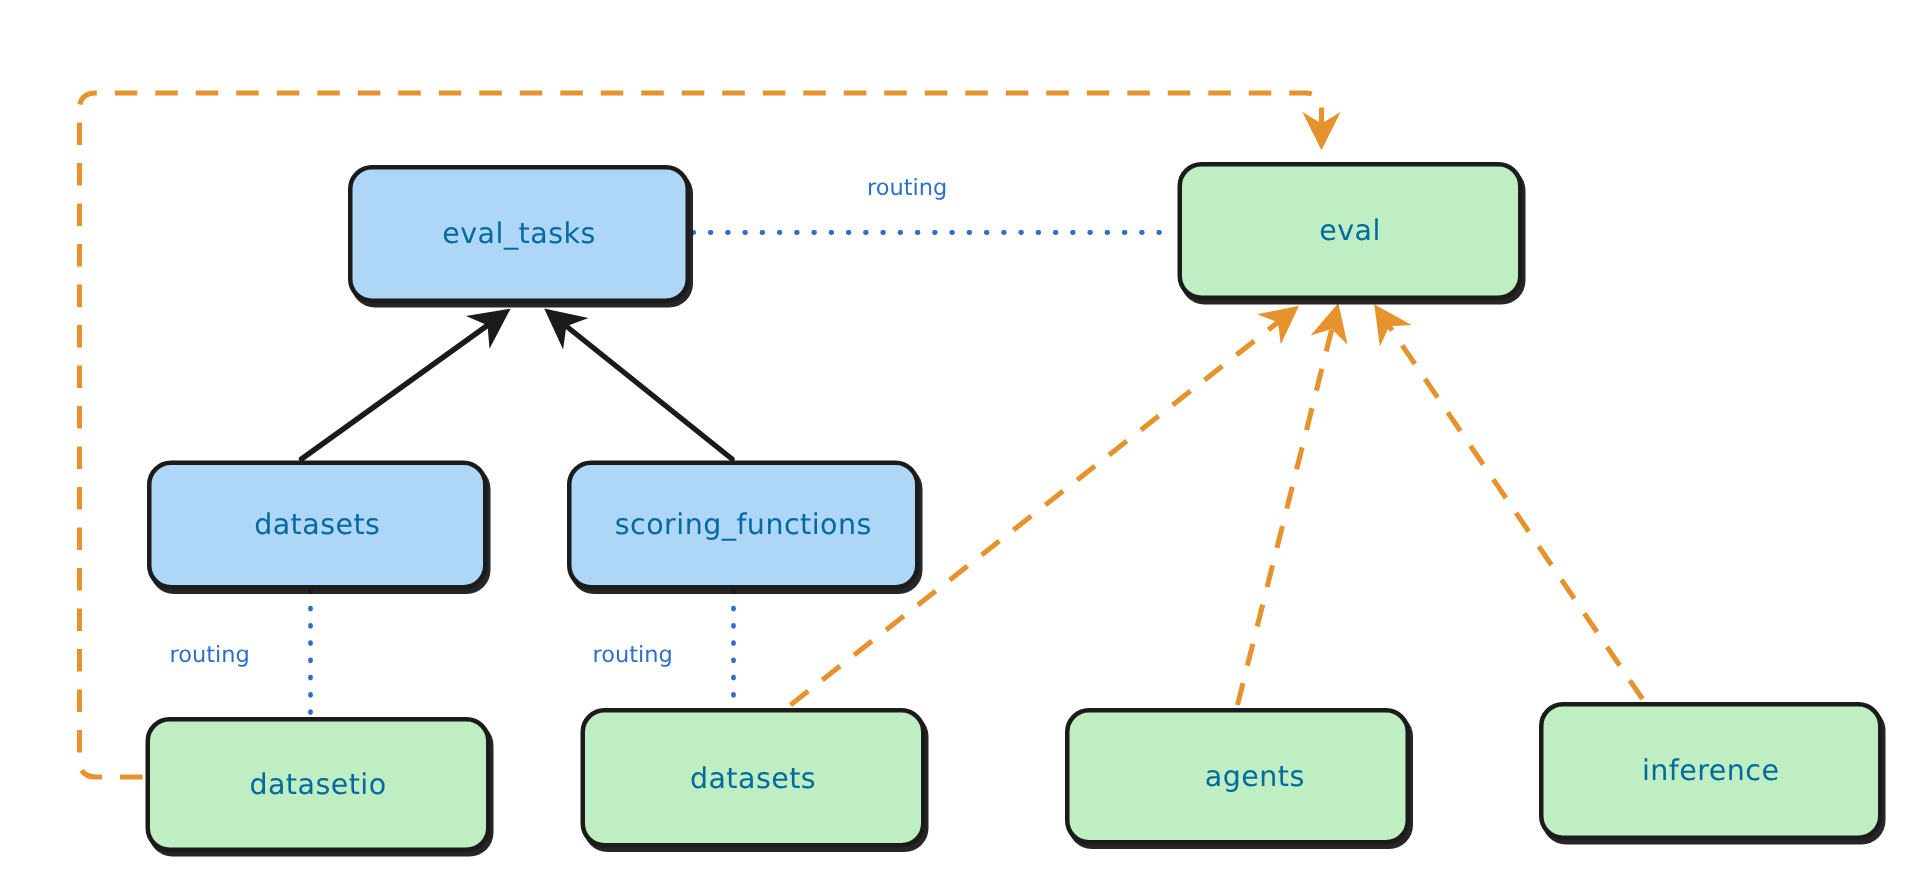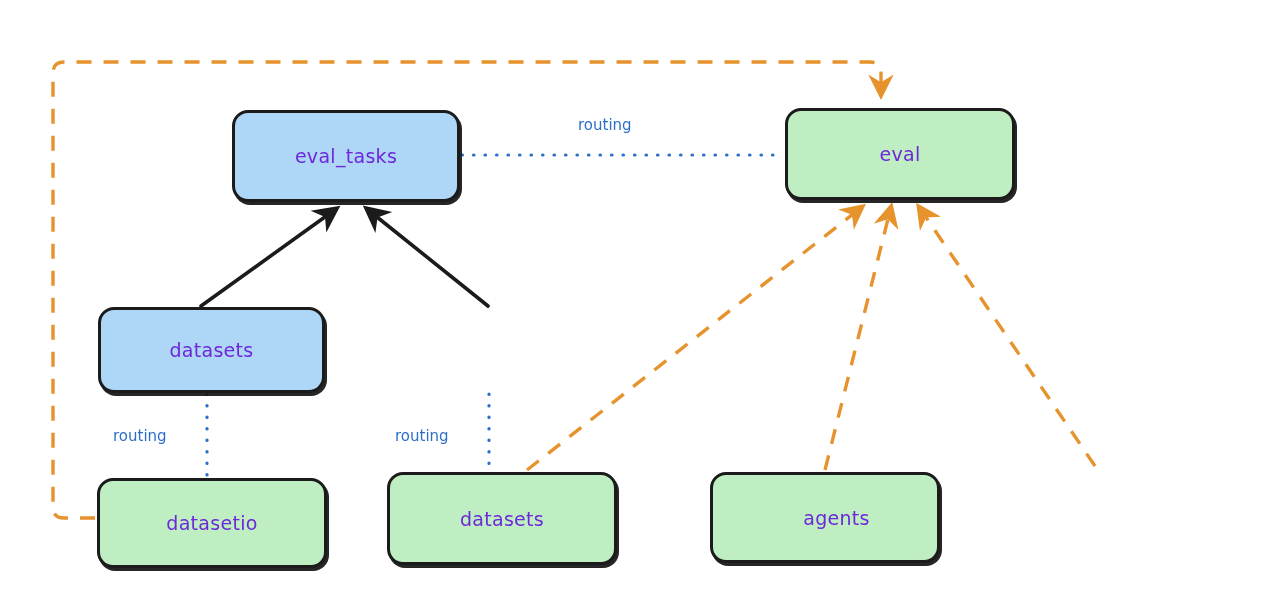--- a/index.html
+++ b/index.html
@@ -39,21 +39,21 @@
   }
   .node-api {
     background: #aed6f7;
   }
   .node-provider {
     background: #bfeec2;
   }
   .node-label {
     font-family: "DejaVu Sans", sans-serif;
     font-size: 19px;
-    color: #6d28d9;
+    color: #0369a1;
     letter-spacing: 0.3px;
     white-space: nowrap;
     pointer-events: none;
   }
   .edge-label {
     position: absolute;
     font-family: "DejaVu Sans", sans-serif;
     font-size: 15px;
     color: #2c6fc9;
     white-space: nowrap;
@@ -98,33 +98,39 @@
   </div>
 
   <div class="node node-provider" style="left:785px; top:108px; width:230px; height:92px;">
     <span class="node-label">eval</span>
   </div>
 
   <div class="node node-api" style="left:98px; top:307px; width:227px; height:86px;">
     <span class="node-label">datasets</span>
   </div>
 
+  <div class="node node-api" style="left:378px; top:307px; width:235px; height:86px;">
+    <span class="node-label">scoring_functions</span>
+  </div>
 
   <div class="node node-provider" style="left:97px; top:478px; width:230px; height:90px;">
     <span class="node-label">datasetio</span>
   </div>
 
   <div class="node node-provider" style="left:387px; top:472px; width:230px; height:93px;">
     <span class="node-label">datasets</span>
   </div>
 
   <div class="node node-provider" style="left:710px; top:472px; width:230px; height:91px;padding-left:23px;">
     <span class="node-label">agents</span>
   </div>
 
+  <div class="node node-provider" style="left:1026px; top:468px; width:229px; height:92px;">
+    <span class="node-label">inference</span>
+  </div>
 
   <div class="edge-label" style="left:578px; top:116px;">routing</div>
 
   <div class="edge-label" style="left:113px; top:427px;">routing</div>
 
   <div class="edge-label" style="left:395px; top:427px;">routing</div>
 
 </div>
 
 </body></html>

